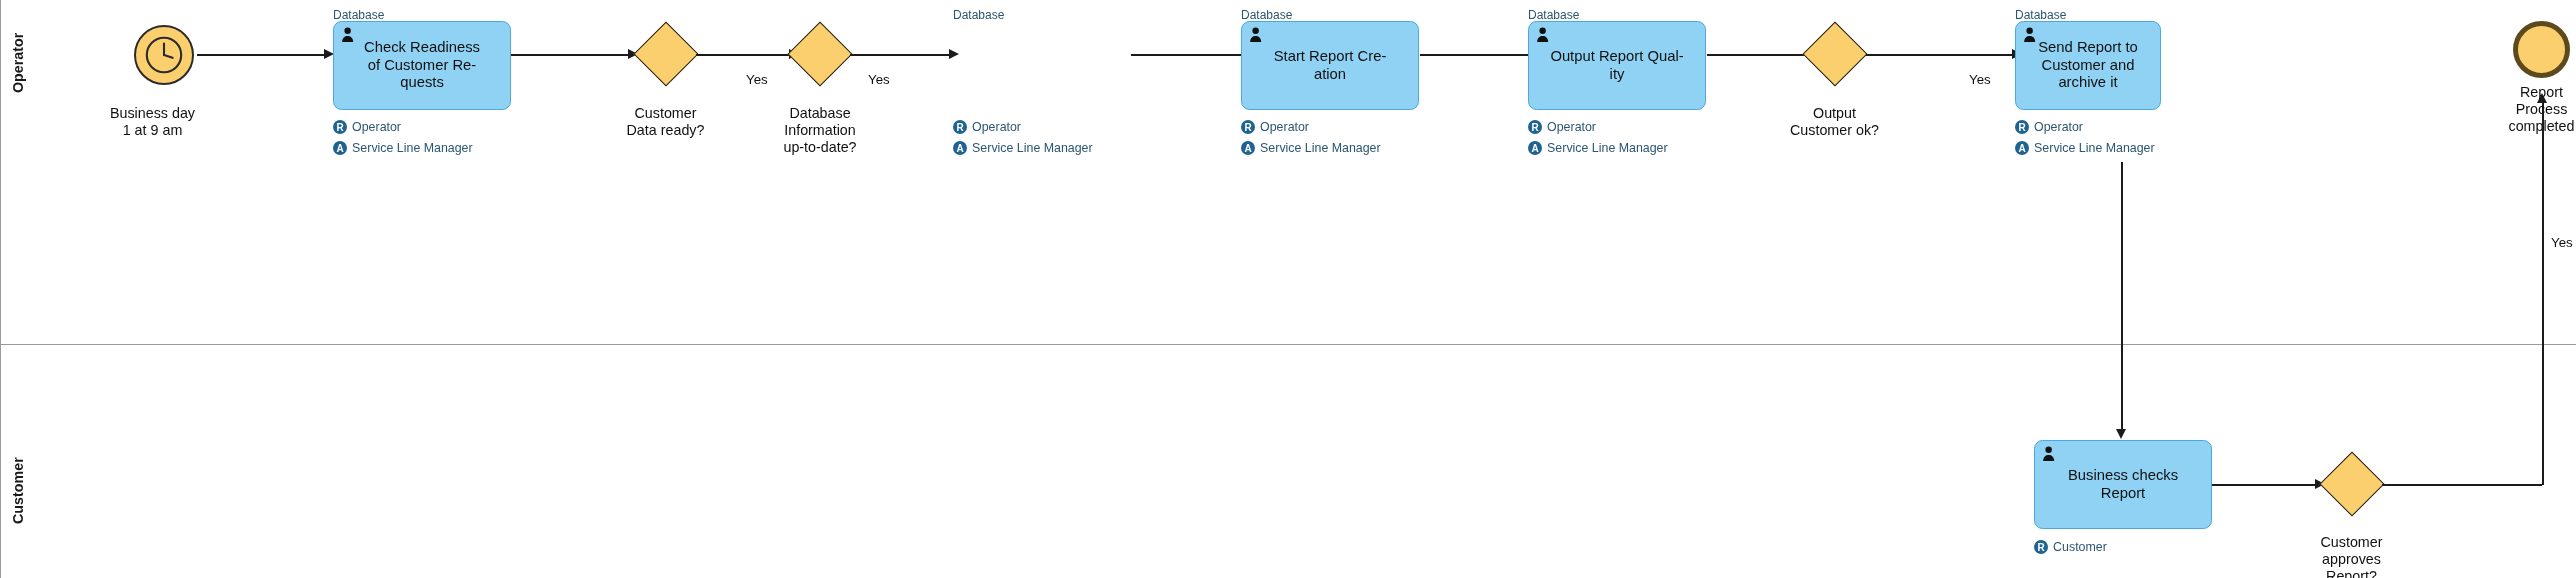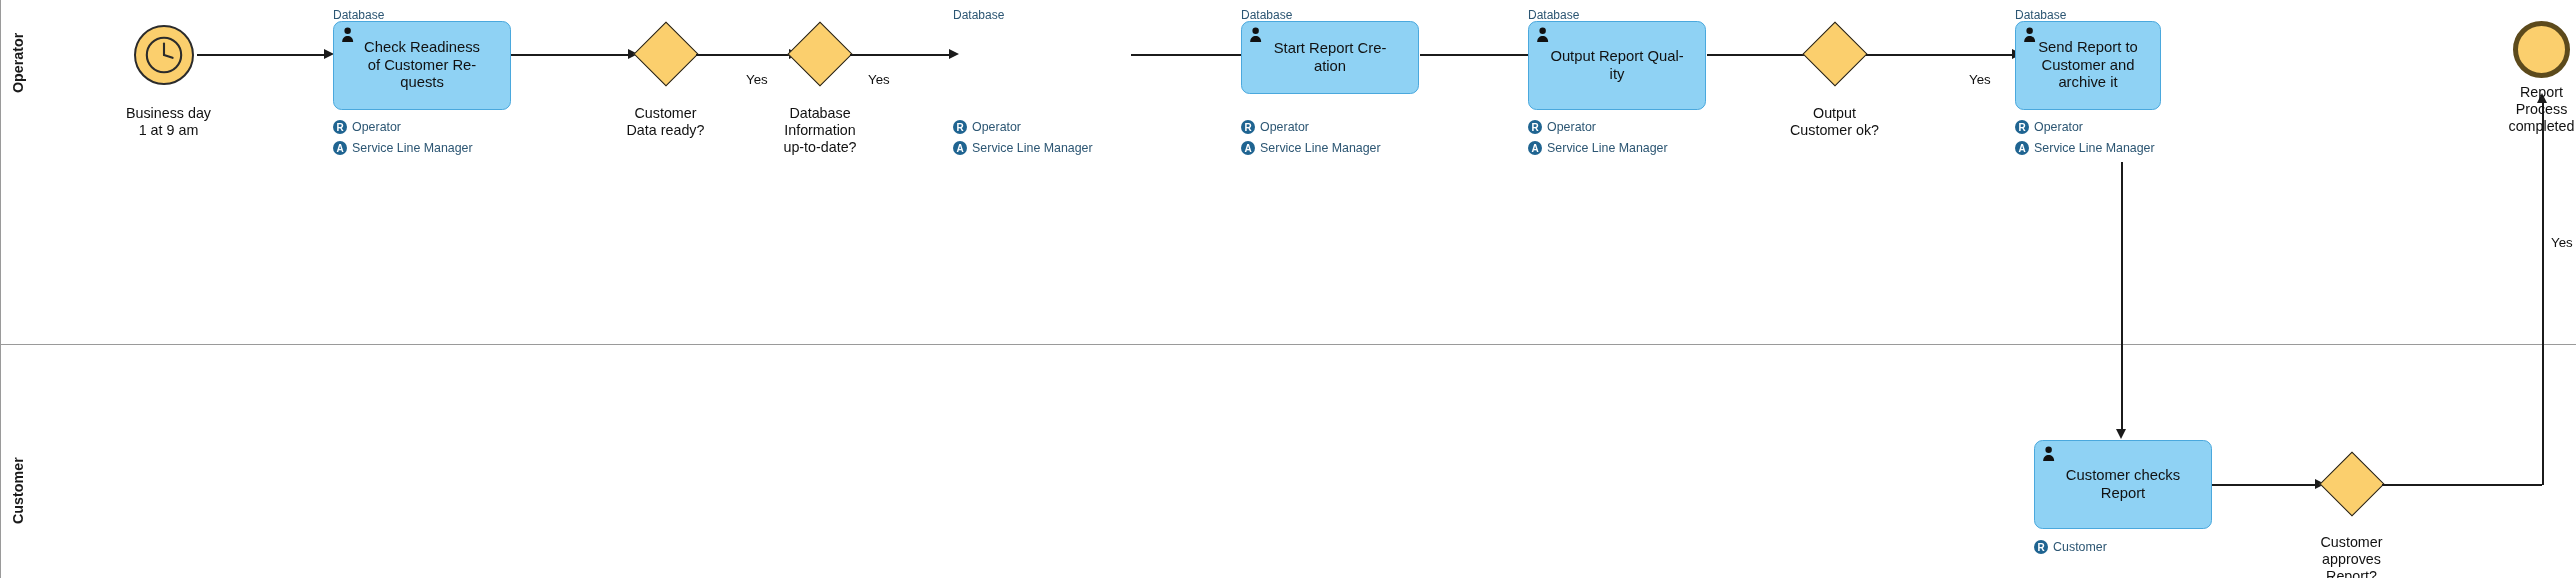--- a/index.html
+++ b/index.html
@@ -198,21 +198,21 @@
   <div class="lane-label" style="left:9.5px; top:9.5px; height:105px;">Operator</div>
   <div class="lane-label" style="left:9.5px; top:434px; height:114px;">Customer</div>
 
   <div class="event start" style="left:134px; top:25px; width:60px; height:60px;">
     <svg class="clock-svg" width="42" height="42" viewBox="0 0 44 44">
       <circle cx="22" cy="22" r="18" fill="none" stroke="#2b2b2b" stroke-width="2.2"></circle>
       <line x1="22" y1="22" x2="22" y2="10" stroke="#2b2b2b" stroke-width="2.2" stroke-linecap="round"></line>
       <line x1="22" y1="22" x2="31" y2="25" stroke="#2b2b2b" stroke-width="2.2" stroke-linecap="round"></line>
     </svg>
   </div>
-  <div class="event-label" style="left:102px; top:105px; width:133px;">Business day
+  <div class="event-label" style="left:86px; top:105px; width:133px;">Business day
 1 at 9 am</div>
 
   <div class="flow-h" style="left:197px; top:54px; width:129px;"></div>
   <div class="arrow-right" style="left:324px; top:49px;"></div>
 
   <div class="task-type-label" style="left:333px; top:7.6px;">Database</div>
   <div class="task" style="left:333px; top:21px; width:178px; height:89px;">
     <svg class="user-marker" viewBox="0 0 14 16">
       <circle cx="7" cy="4" r="3.4" fill="#111"></circle>
       <path d="M1.2 16 C1.2 11.2 4 9.3 7 9.3 C10 9.3 12.8 11.2 12.8 16 Z" fill="#111"></path>
@@ -257,21 +257,21 @@
   </div>
   <div class="raci" style="left:953px; top:141px;">
     <span class="raci-badge">A</span>
     <span class="raci-name">Service Line Manager</span>
   </div>
 
   <div class="flow-h" style="left:1131px; top:54px; width:113px;"></div>
   <div class="arrow-right" style="left:1242px; top:49px;"></div>
 
   <div class="task-type-label" style="left:1241px; top:7.6px;">Database</div>
-  <div class="task" style="left:1241px; top:21px; width:178px; height:73px;">
+  <div class="task" style="left:1241px; top:21px; width:178px; height:89px;">
     <svg class="user-marker" viewBox="0 0 14 16">
       <circle cx="7" cy="4" r="3.4" fill="#111"></circle>
       <path d="M1.2 16 C1.2 11.2 4 9.3 7 9.3 C10 9.3 12.8 11.2 12.8 16 Z" fill="#111"></path>
     </svg>
     <div class="task-text">Start Report Cre-
 ation</div>
   </div>
   <div class="raci" style="left:1241px; top:120px;">
     <span class="raci-badge">R</span>
     <span class="raci-name">Operator</span>
@@ -333,21 +333,21 @@
   </div>
 
   <div class="flow-v" style="left:2121px; top:162px; height:270px;"></div>
   <div class="arrow-down" style="left:2116px; top:429px;"></div>
 
   <div class="task" style="left:2034px; top:440px; width:178px; height:89px;">
     <svg class="user-marker" viewBox="0 0 14 16">
       <circle cx="7" cy="4" r="3.4" fill="#111"></circle>
       <path d="M1.2 16 C1.2 11.2 4 9.3 7 9.3 C10 9.3 12.8 11.2 12.8 16 Z" fill="#111"></path>
     </svg>
-    <div class="task-text">Customer checks
+    <div class="task-text">Business checks
 Report</div>
   </div>
   <div class="raci" style="left:2034px; top:540px;">
     <span class="raci-badge">R</span>
     <span class="raci-name">Customer</span>
   </div>
 
   <div class="flow-h" style="left:2212px; top:484px; width:105px;"></div>
   <div class="arrow-right" style="left:2315px; top:479px;"></div>
 

